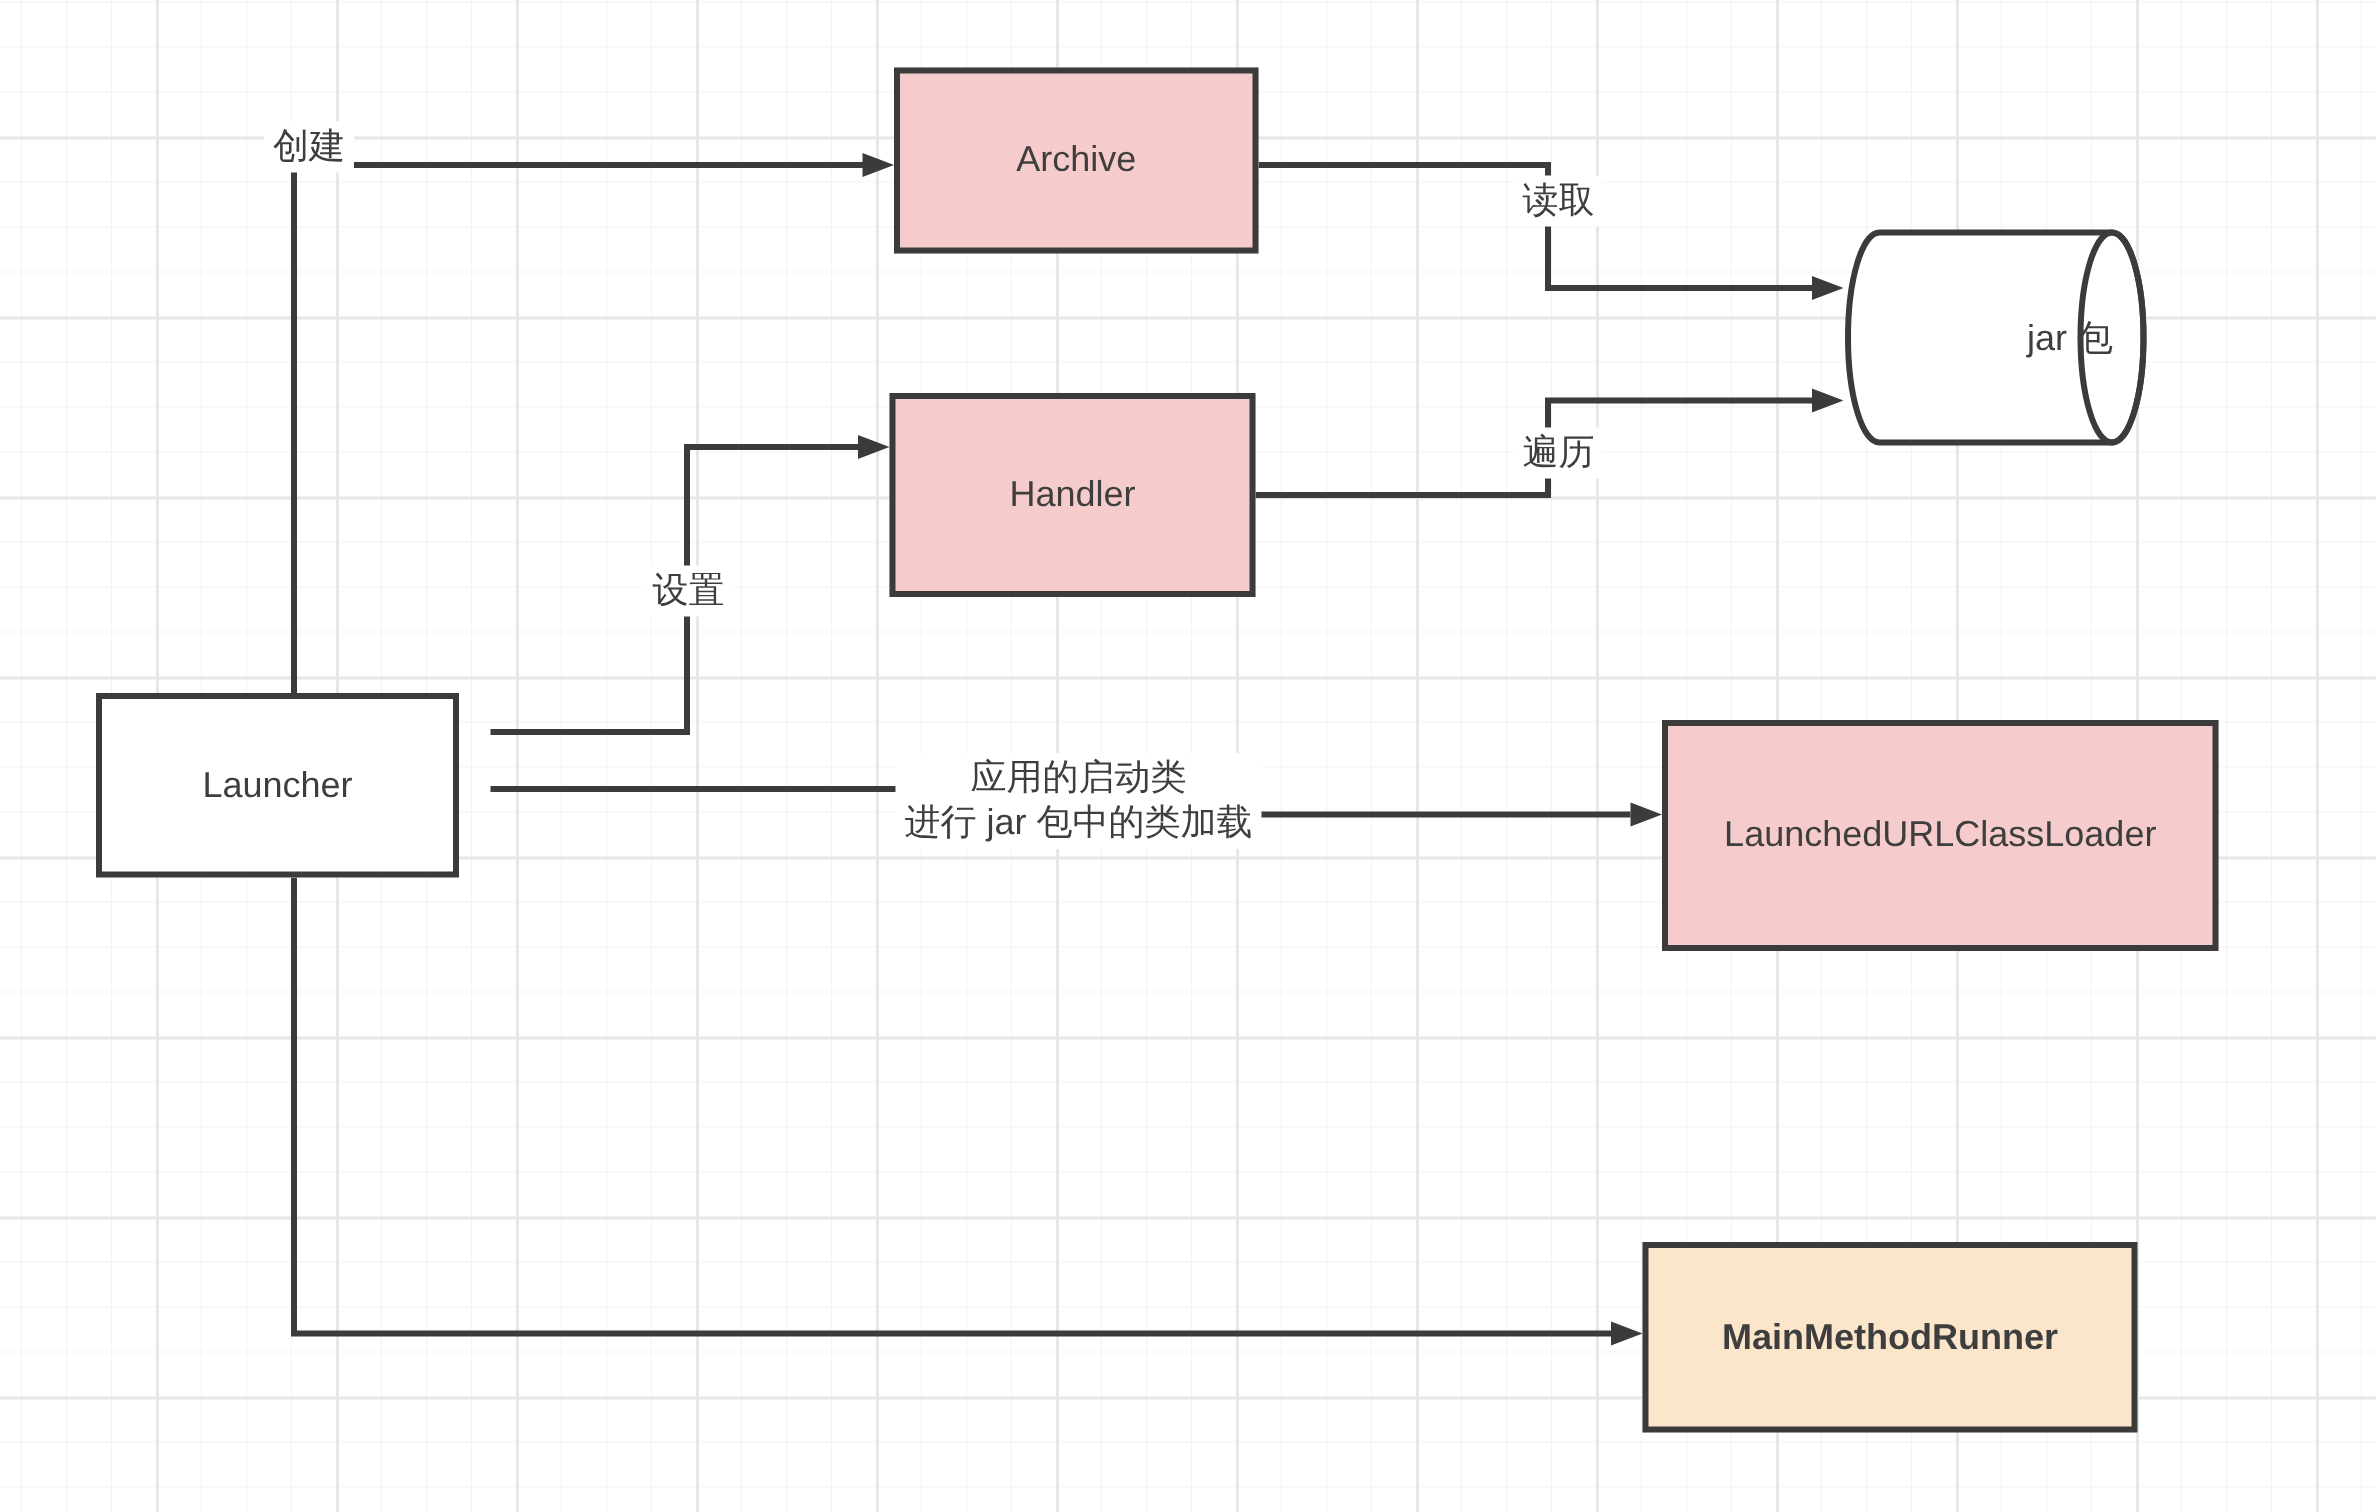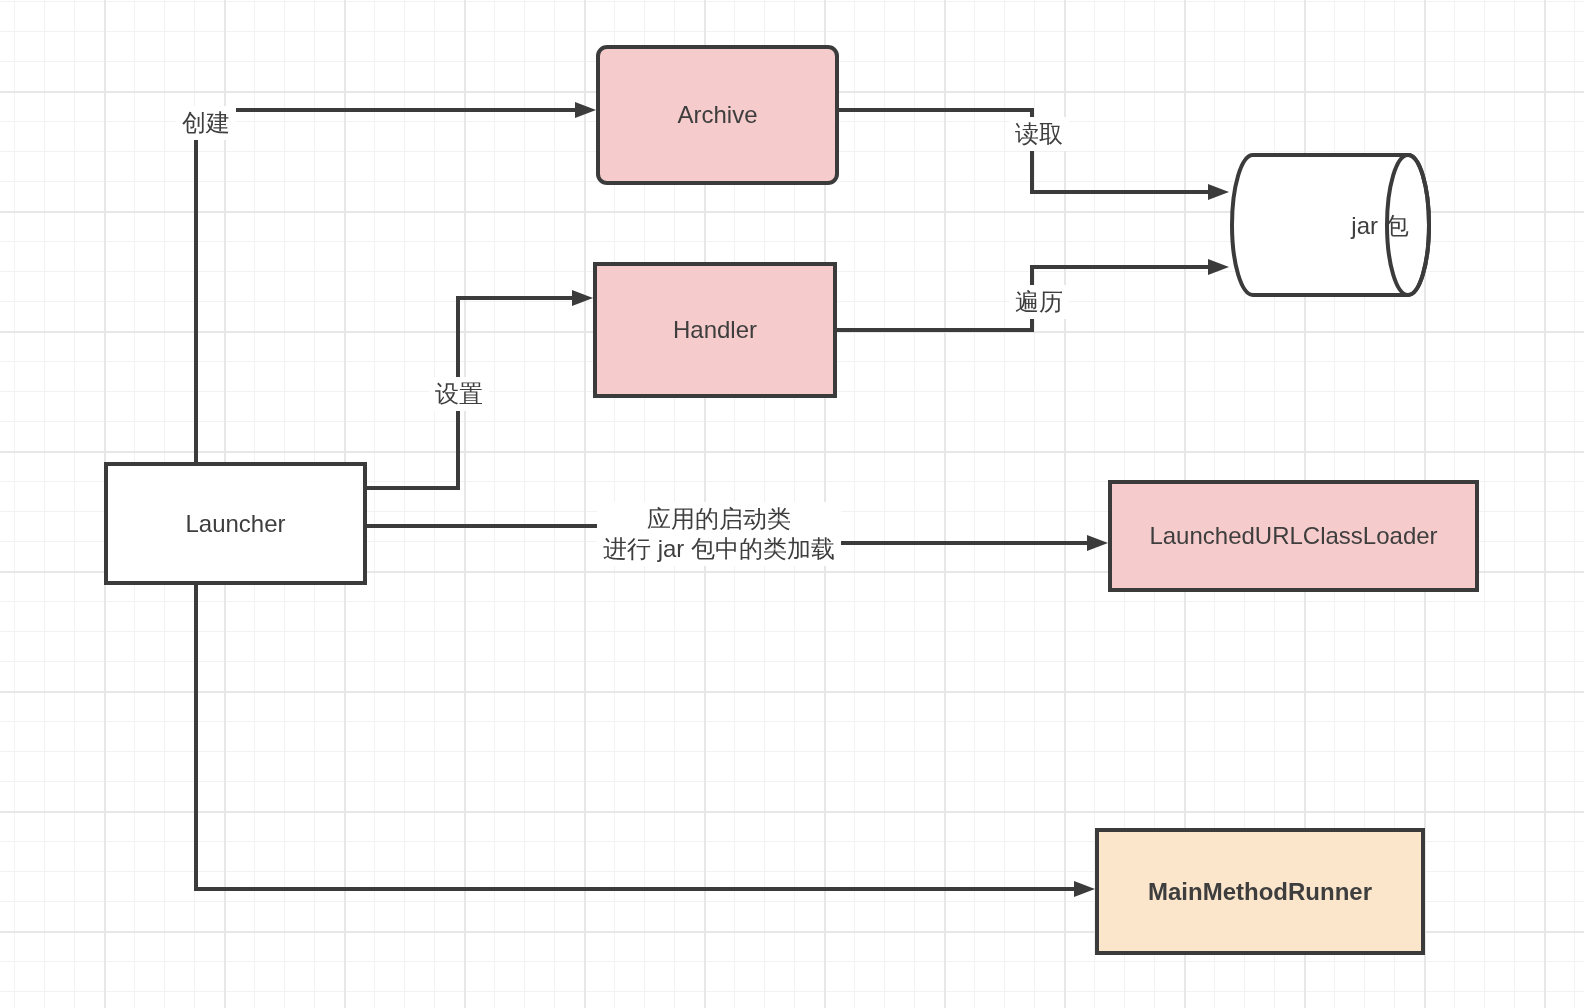--- a/index.html
+++ b/index.html
@@ -78,33 +78,33 @@
     <path d="M 839 110 L 1032 110 L 1032 192 L 1208 192" fill="none" stroke="#3b3b3b" stroke-width="4"></path>
     <polygon points="1229,192 1208,184 1208,200" fill="#3b3b3b"></polygon>
 
     <path d="M 837 330 L 1032 330 L 1032 267 L 1208 267" fill="none" stroke="#3b3b3b" stroke-width="4"></path>
     <polygon points="1229,267 1208,259 1208,275" fill="#3b3b3b"></polygon>
 
     <path d="M 1253 155 L 1408 155 A 21 70 0 0 1 1408 295 L 1253 295 A 21 70 0 0 1 1253 155 Z" fill="#ffffff" stroke="#3b3b3b" stroke-width="4"></path>
     <ellipse cx="1408" cy="225" rx="21" ry="70" fill="none" stroke="#3b3b3b" stroke-width="4"></ellipse>
   </svg>
 
-  <div class="node" style="left: 64px; top: 462px; width: 263px; height: 123px; background-color: rgb(255, 255, 255); margin-left: 40px;">Launcher</div>
+  <div class="node" style="left: 64px; top: 462px; width: 242px; height: 123px; background-color: rgb(255, 255, 255);">Launcher</div>
 
-  <div class="node" style="left: 596px; top: 45px; width: 243px; height: 140px; background-color: rgb(246, 203, 203); border-radius: 11px;">Archive</div>
+  <div class="node" style="left: 596px; top: 45px; width: 243px; height: 124px; background-color: rgb(246, 203, 203);">Archive</div>
 
   <div class="node" style="left: 593px; top: 262px; width: 244px; height: 136px; background-color: rgb(246, 203, 203);">Handler</div>
 
-  <div class="node" style="left: 1108px; top: 480px; width: 371px; height: 112px; background-color: rgb(246, 203, 203);">LaunchedURLClassLoader</div>
+  <div class="node" style="left: 1108px; top: 480px; width: 371px; height: 154px; background-color: rgb(246, 203, 203);">LaunchedURLClassLoader</div>
 
   <div class="node" style="left: 1095px; top: 828px; width: 330px; height: 127px; background-color: rgb(251, 229, 203); font-weight: bold;">MainMethodRunner</div>
 
   <div class="edge-label no-bg" style="left:1380px; top:226px;">jar 包</div>
 
-  <div class="edge-label" style="left:206px; top:123px;">创建</div>
+  <div class="edge-label" style="left:206px; top:98px;">创建</div>
 
   <div class="edge-label" style="left:459px; top:394px;">设置</div>
 
   <div class="edge-label" style="left:1039px; top:134px;">读取</div>
 
   <div class="edge-label" style="left:1039px; top:302px;">遍历</div>
 
   <div class="edge-label" style="left:719px; top:534px;">
     <span class="line">应用的启动类</span>
     <span class="line">进行 jar 包中的类加载</span>

